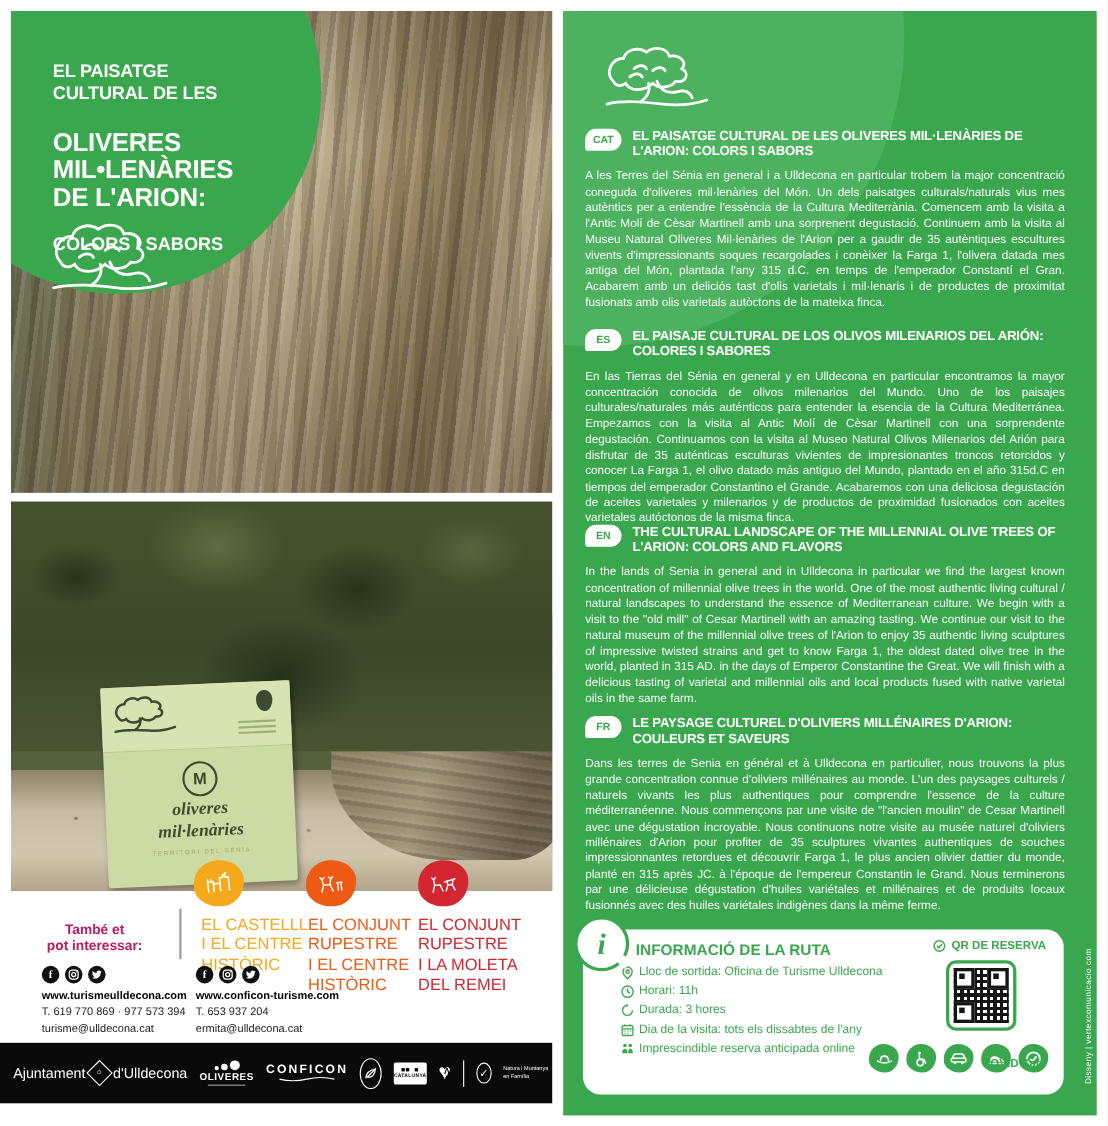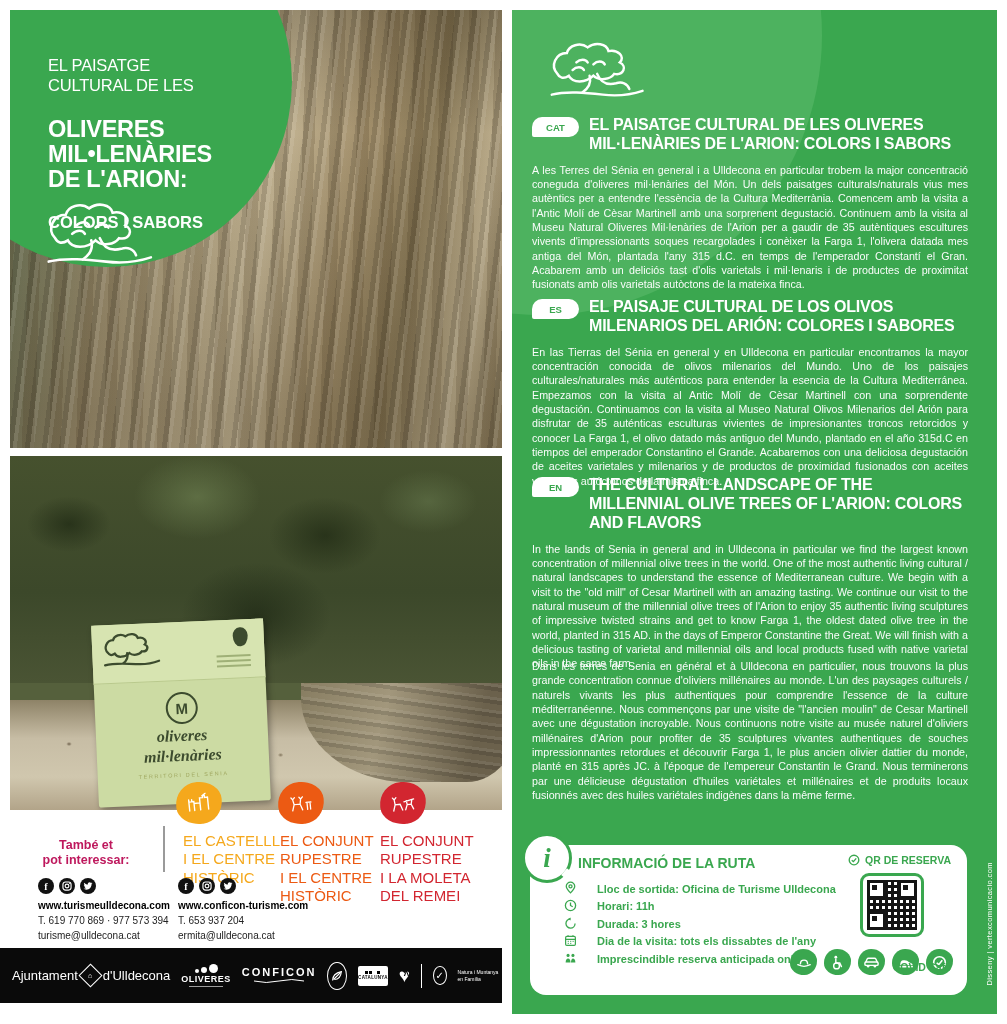--- a/index.html
+++ b/index.html
@@ -28,55 +28,55 @@
       linear-gradient(105deg,#7d7357,#a2977c 45%,#6b614c 80%);}
   .ground{position:absolute;left:0;bottom:0;width:100%;height:31%;
     background:
       radial-gradient(4px 3px at 12% 40%, rgba(90,75,55,.8), rgba(0,0,0,0) 70%),
       radial-gradient(4px 3px at 30% 70%, rgba(90,75,55,.8), rgba(0,0,0,0) 70%),
       radial-gradient(4px 3px at 55% 50%, rgba(100,85,60,.7), rgba(0,0,0,0) 70%),
       linear-gradient(to bottom,#8e8367,#c7bda5 35%,#d0c7ae 70%,#b2a489);}
   
   .title-circle{position:absolute;left:-88px;top:-113px;width:370px;height:370px;border-radius:50%;background:#3aa74f}
   .tc-text{position:absolute;left:126px;top:141px;color:#fff;white-space:pre-line}
-  .tc-sub{font-size:16.5px;font-weight:normal;line-height:1.2;letter-spacing:-.2px}
+  .tc-sub{font-size:16.5px;font-weight:bold;line-height:1.2;letter-spacing:-.2px}
   .tc-main{font-size:23.5px;font-weight:bold;line-height:1.08;margin-top:3px;letter-spacing:-.3px}
   .tc-tag{font-size:16.5px;font-weight:bold;line-height:1.15;margin-top:2px}
   .tc-tree{position:absolute;left:122px;top:305px}
   
   .sign{position:absolute;left:85px;top:166px;width:172px;height:182px;background:#ccdba3;
         transform:rotate(-2.5deg);border-radius:3px;box-shadow:2px 3px 6px rgba(0,0,0,.35)}
   .sign-top{position:absolute;left:0;top:0;width:100%;height:58px;background:#d7e4b1;border-bottom:1px solid #b9c98d}
   .sign-badge{position:absolute;right:16px;top:8px;width:15px;height:19px;background:#3c4b2e;border-radius:50% 50% 50% 50%/45% 45% 60% 60%}
   .sign-lines i{display:block;height:2px;background:#9fb077;margin:3px 0;border-style:none}
   .sign-m{position:absolute;left:71px;top:70px;width:28px;height:28px;border:2px solid #3c4b2e;border-radius:50%;
           color:#3c4b2e;font-weight:bold;font-size:15px;display:flex;align-items:center;justify-content:center}
   .sign-script{position:absolute;left:0;top:104px;width:100%;text-align:center;color:#3c4b2e;
                font-family:"Liberation Serif",serif;font-style:italic;font-weight:bold;font-size:16px;line-height:1.25;white-space:pre-line}
   .sign-cap{position:absolute;left:0;top:150px;width:100%;text-align:center;color:#a0a861;font-size:5.5px;letter-spacing:1.6px}
   
   .panel{position:absolute;left:512px;top:10px;width:485px;height:1004px;background:#3aa74f;overflow:hidden}
   .panel-circle{position:absolute;left:-250px;top:-255px;width:560px;height:560px;border-radius:50%;background:#4db25f}
   .panel-tree{position:absolute;left:36px;top:30px}
   .sec{position:absolute;left:20px;width:436px;color:#fff}
   .sec-head{display:flex;gap:10px;align-items:flex-start}
-  .badge{flex:0 0 auto;width:47px;height:20px;background:#fff;border-radius:10px 10px 10px 2px;
+  .badge{flex:0 0 auto;width:33px;height:20px;background:#fff;border-radius:10px 10px 10px 2px;
          color:#3aa74f;font-size:9.5px;font-weight:bold;display:flex;align-items:center;justify-content:center;margin-top:1px}
-  .sec h2{margin:0;font-size:16px;line-height:1.18;letter-spacing:-.2px;font-weight:bold}
+  .sec h2{margin:0;font-size:12px;line-height:1.18;letter-spacing:-.2px;font-weight:bold}
   .sec p{margin:9px 0 0 0;font-size:10.7px;line-height:1.34;text-align:justify;color:rgba(255,255,255,.97)}
   
   .card{position:absolute;left:18px;top:835px;width:437px;height:150px;background:#fff;border-radius:16px}
   .ibubble{position:absolute;left:-8px;top:-12px;width:44px;height:44px;background:#fff;border:3px solid #3aa74f;border-radius:50%;
            color:#3aa74f;font-family:"Liberation Serif",serif;font-style:italic;font-weight:bold;font-size:27px;
            display:flex;align-items:center;justify-content:center;z-index:2}
   .ibubble:after{content:"";position:absolute;right:-3px;bottom:1px;width:9px;height:9px;background:#fff;transform:rotate(40deg)}
   .card-title{position:absolute;left:48px;top:10px;color:#3aa74f;font-size:14px;font-weight:bold}
   .qr-label{position:absolute;right:16px;top:9px;color:#3aa74f;font-size:10.5px;font-weight:bold;display:flex;gap:5px;align-items:center}
   .items{position:absolute;left:34px;top:32px}
-  .item{display:flex;align-items:flex-end;gap:20px;height:17.5px;color:#3aa74f;font-size:11px;font-weight:bold}
+  .item{display:flex;align-items:flex-start;gap:4px;height:17.5px;color:#3aa74f;font-size:11px;font-weight:normal}
   .qr{position:absolute;left:330px;top:28px;width:64px;height:64px;border:3px solid #3aa74f;border-radius:9px;background:#fff;padding:4px;box-sizing:border-box}
   .qr-pat{position:relative;width:100%;height:100%;
     background:
       repeating-linear-gradient(0deg,#141414 0 3px,rgba(0,0,0,0) 3px 6px),
       repeating-linear-gradient(90deg,#141414 0 3px,#fff 3px 6px);}
   .fnd{position:absolute;width:13px;height:13px;border:3px solid #141414;background:#fff}
   .fnd b{position:absolute;left:2px;top:2px;width:5px;height:5px;background:#141414}
   .blob-row{position:absolute;right:14px;top:104px;display:flex;gap:7px}
   .blob{width:27px;height:26px;background:#3aa74f;border-radius:55% 58% 52% 60%/60% 52% 62% 50%;
         display:flex;align-items:center;justify-content:center}
@@ -192,20 +192,24 @@
 
     <div class="sec" style="top:466px">
       <div class="sec-head">
         <div class="badge">EN</div>
         <h2>THE CULTURAL LANDSCAPE OF THE MILLENNIAL OLIVE TREES OF L'ARION: COLORS AND FLAVORS</h2>
       </div>
       <p>In the lands of Senia in general and in Ulldecona in particular we find the largest known concentration of millennial olive trees in the world. One of the most authentic living cultural / natural landscapes to understand the essence of Mediterranean culture. We begin with a visit to the "old mill" of Cesar Martinell with an amazing tasting. We continue our visit to the natural museum of the millennial olive trees of l'Arion to enjoy 35 authentic living sculptures of impressive twisted strains and get to know Farga 1, the oldest dated olive tree in the world, planted in 315 AD. in the days of Emperor Constantine the Great. We will finish with a delicious tasting of varietal and millennial oils and local products fused with native varietal oils in the same farm.</p>
     </div>
 
     <div class="sec" style="top:640px">
+      <div class="sec-head">
+        <div class="badge">FR</div>
+        <h2>LE PAYSAGE CULTUREL D'OLIVIERS MILLÉNAIRES D'ARION: COULEURS ET SAVEURS</h2>
+      </div>
       <p>Dans les terres de Senia en général et à Ulldecona en particulier, nous trouvons la plus grande concentration connue d'oliviers millénaires au monde. L'un des paysages culturels / naturels vivants les plus authentiques pour comprendre l'essence de la culture méditerranéenne. Nous commençons par une visite de "l'ancien moulin" de Cesar Martinell avec une dégustation incroyable. Nous continuons notre visite au musée naturel d'oliviers millénaires d'Arion pour profiter de 35 sculptures vivantes authentiques de souches impressionnantes retordues et découvrir Farga 1, le plus ancien olivier dattier du monde, planté en 315 après JC. à l'époque de l'empereur Constantin le Grand. Nous terminerons par une délicieuse dégustation d'huiles variétales et millénaires et de produits locaux fusionnés avec des huiles variétales indigènes dans la même ferme.</p>
     </div>
 
     <div class="card">
       <div class="ibubble">i</div>
       <div class="card-title">INFORMACIÓ DE LA RUTA</div>
       <div class="qr-label">
         <svg width="12" height="12" viewBox="0 0 16 16" fill="none" stroke="#3aa74f" stroke-width="1.8">
             <circle cx="8" cy="8" r="6.4"></circle>
             <path d="M5 8.2 L7.2 10.2 L11 5.8"></path>

